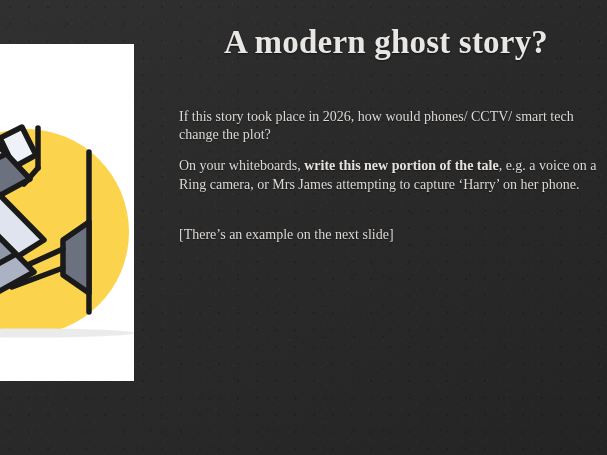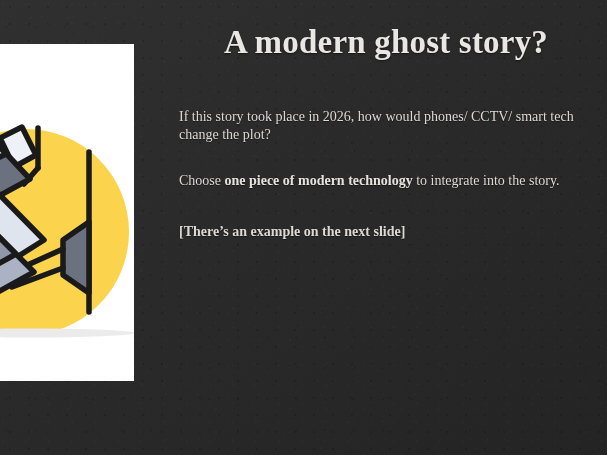--- a/index.html
+++ b/index.html
@@ -72,21 +72,21 @@
     color: #ddd9d5;
     font-size: 14px;
     line-height: 1.30;
     text-shadow: 0 1px 1px rgba(0,0,0,0.45);
   }
   .body-block p {
     margin: 0;
   }
   .p-gap-lg { margin-top: 28px !important; }
   .p-gap-md { margin-top: 13px !important; }
-  .p-gap-xl { margin-top: 32px !important; font-weight: bold; }
+  .p-gap-xl { margin-top: 32px !important; }
   .body-block b { font-weight: bold; color: #e6e3df; }
 </style>
 </head>
 <body>
 
 <div class="slide">
 
   <div class="art-card">
     <svg viewBox="0 0 180 337" xmlns="http://www.w3.org/2000/svg">
       <rect x="0" y="0" width="180" height="337" fill="#ffffff"></rect>
@@ -124,21 +124,21 @@
   </div>
 
   <div class="content">
 
     <div class="slide-title">A modern ghost story?</div>
 
     <div class="body-block">
 
       <p>If this story took place in 2026, how would phones/ CCTV/ smart tech change the plot?</p>
 
-      <p class="p-gap-lg"><span>Choose </span><b>one piece of modern technology</b><span> to integrate into the story.</span></p>
 
+      <p class="p-gap-md"><span>On your whiteboards, </span><b>write this new portion of the tale</b><span>, e.g. a voice on a Ring camera, or Mrs James attempting to capture ‘Harry’ on her phone.</span></p>
 
       <p class="p-gap-xl">[There’s an example on the next slide]</p>
 
     </div>
   </div>
 
 </div>
 
 </body></html>

